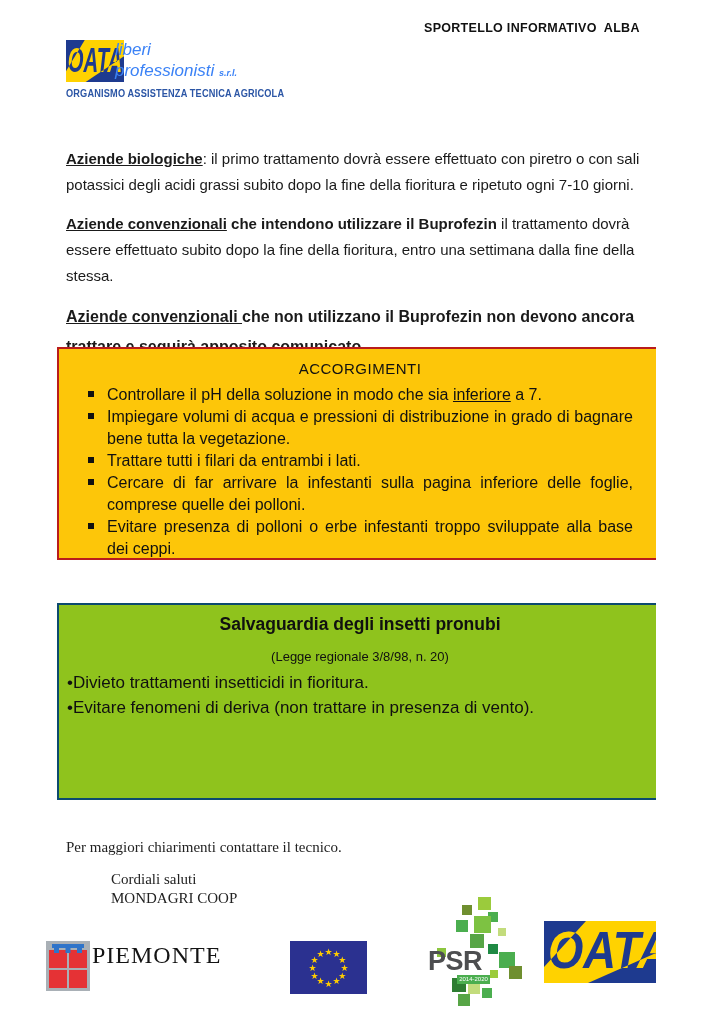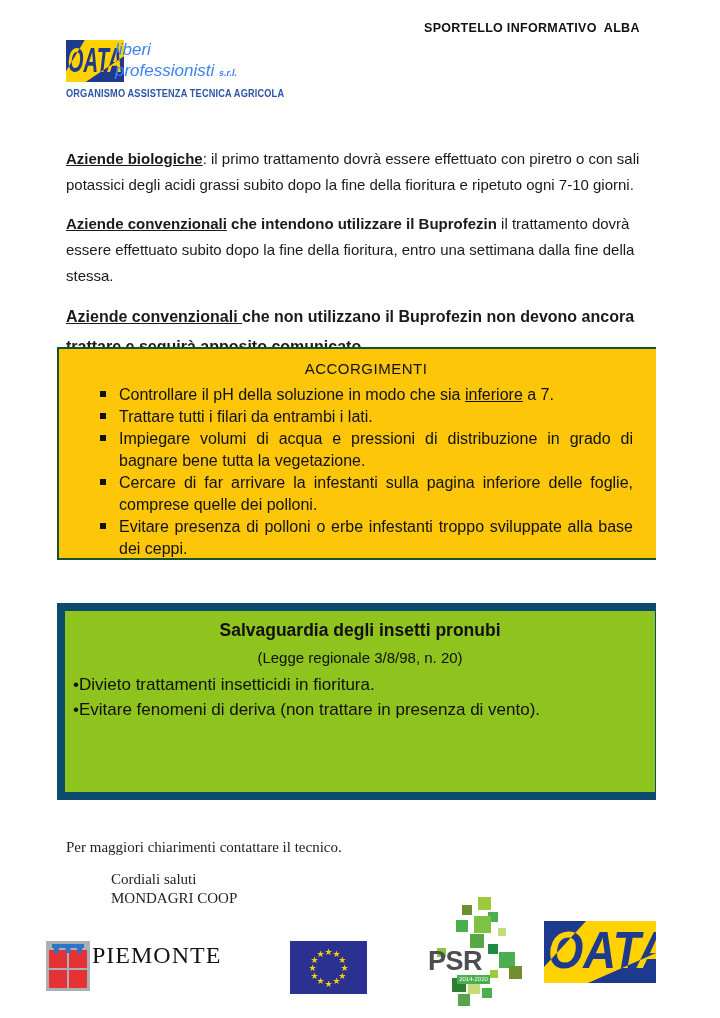--- a/index.html
+++ b/index.html
@@ -24,37 +24,37 @@
   }
   
   .bodytext { position:absolute; left:66px; top:146px; width:592px; font-size:15px; line-height:26px; }
   .bodytext p { margin-bottom:13px; }
   .bodytext p.lastpara { font-size:16px; line-height:30px; font-weight:bold; margin-top:4px; }
   .b { font-weight:bold; }
   .u { text-decoration:underline; }
   
   .yellow-box {
     position:absolute; left:57px; top:347px; width:606px; height:213px;
-    background:#fdc609; border:2px solid #14532d; padding:11px 18px 10px 30px;
+    background:#fdc609; border:2px solid #b91c1c; padding:11px 18px 10px 18px;
   }
   .ybox-title { text-align:center; font-size:15px; letter-spacing:.5px; color:#111; }
   .yellow-box ul { list-style:none; margin:7px 8px 0 0; padding:0 2px 0 30px; }
   .yellow-box li {
     position:relative; font-size:16px; line-height:22px; text-align:justify; color:#111;
   }
   .yellow-box li .sq {
     position:absolute; left:-19px; top:7px; width:6px; height:6px; background:#111; display:block;
   }
   
   .green-box {
     position:absolute; left:57px; top:603px; width:606px; height:197px;
-    background:#8fc31d; border:8px solid #0c4a6e; padding:9px 8px 8px 8px; color:#101010;
+    background:#8fc31d; border:2px solid #0c4a6e; padding:9px 8px 8px 8px; color:#101010;
   }
   .gtitle { text-align:center; font-size:17.5px; font-weight:bold; }
-  .gsub { text-align:center; font-size:15px; margin-top:8px; }
+  .gsub { text-align:center; font-size:13px; margin-top:14px; }
   .gitems { margin-top:7px; }
   .gitems p { font-size:17px; line-height:24.5px; text-align:justify; }
   
   .note { position:absolute; left:66px; top:839px; font-family:"Liberation Serif", serif; font-size:15px; color:#222; }
   .salute { position:absolute; left:111px; top:871px; font-family:"Liberation Serif", serif; font-size:15px; color:#222; }
   .signature { position:absolute; left:111px; top:890px; font-family:"Liberation Serif", serif; font-size:15px; color:#222; }
   
   .regione { position:absolute; left:46px; top:941px; }
   .regione-crest { position:absolute; left:0; top:0; }
   .regione-name {
@@ -106,22 +106,22 @@
   <div class="bodytext">
     <p><span class="b u">Aziende biologiche</span><span>: il primo trattamento dovrà essere effettuato con piretro o con sali potassici degli acidi grassi subito dopo la fine della fioritura e ripetuto ogni 7-10 giorni.</span></p>
     <p><span class="b u">Aziende convenzionali</span><span class="b"> che intendono utilizzare il Buprofezin</span><span> il trattamento dovrà essere effettuato subito dopo la fine della fioritura, entro una settimana dalla fine della stessa.</span></p>
     <p class="lastpara"><span class="u">Aziende convenzionali </span><span>che non utilizzano il Buprofezin non devono ancora trattare e seguirà apposito comunicato.</span></p>
   </div>
 
   <div class="yellow-box">
     <div class="ybox-title">ACCORGIMENTI</div>
     <ul>
       <li><span class="sq"></span><span>Controllare il pH della soluzione in modo che sia </span><span class="u">inferiore</span><span> a 7.</span></li>
+      <li><span class="sq"></span><span>Impiegare volumi di acqua e pressioni di distribuzione in grado di bagnare bene tutta la vegetazione.</span></li>
       <li><span class="sq"></span><span>Trattare tutti i filari da entrambi i lati.</span></li>
-      <li><span class="sq"></span><span>Impiegare volumi di acqua e pressioni di distribuzione in grado di bagnare bene tutta la vegetazione.</span></li>
       <li><span class="sq"></span><span>Cercare di far arrivare la infestanti sulla pagina inferiore delle foglie, comprese quelle dei polloni.</span></li>
       <li><span class="sq"></span><span>Evitare presenza di polloni o erbe infestanti troppo sviluppate alla base dei ceppi.</span></li>
     </ul>
   </div>
 
   <div class="green-box">
     <div class="gtitle">Salvaguardia degli insetti pronubi</div>
     <div class="gsub">(Legge regionale 3/8/98, n. 20)</div>
     <div class="gitems">
       <p>•Divieto trattamenti insetticidi in fioritura.</p>

